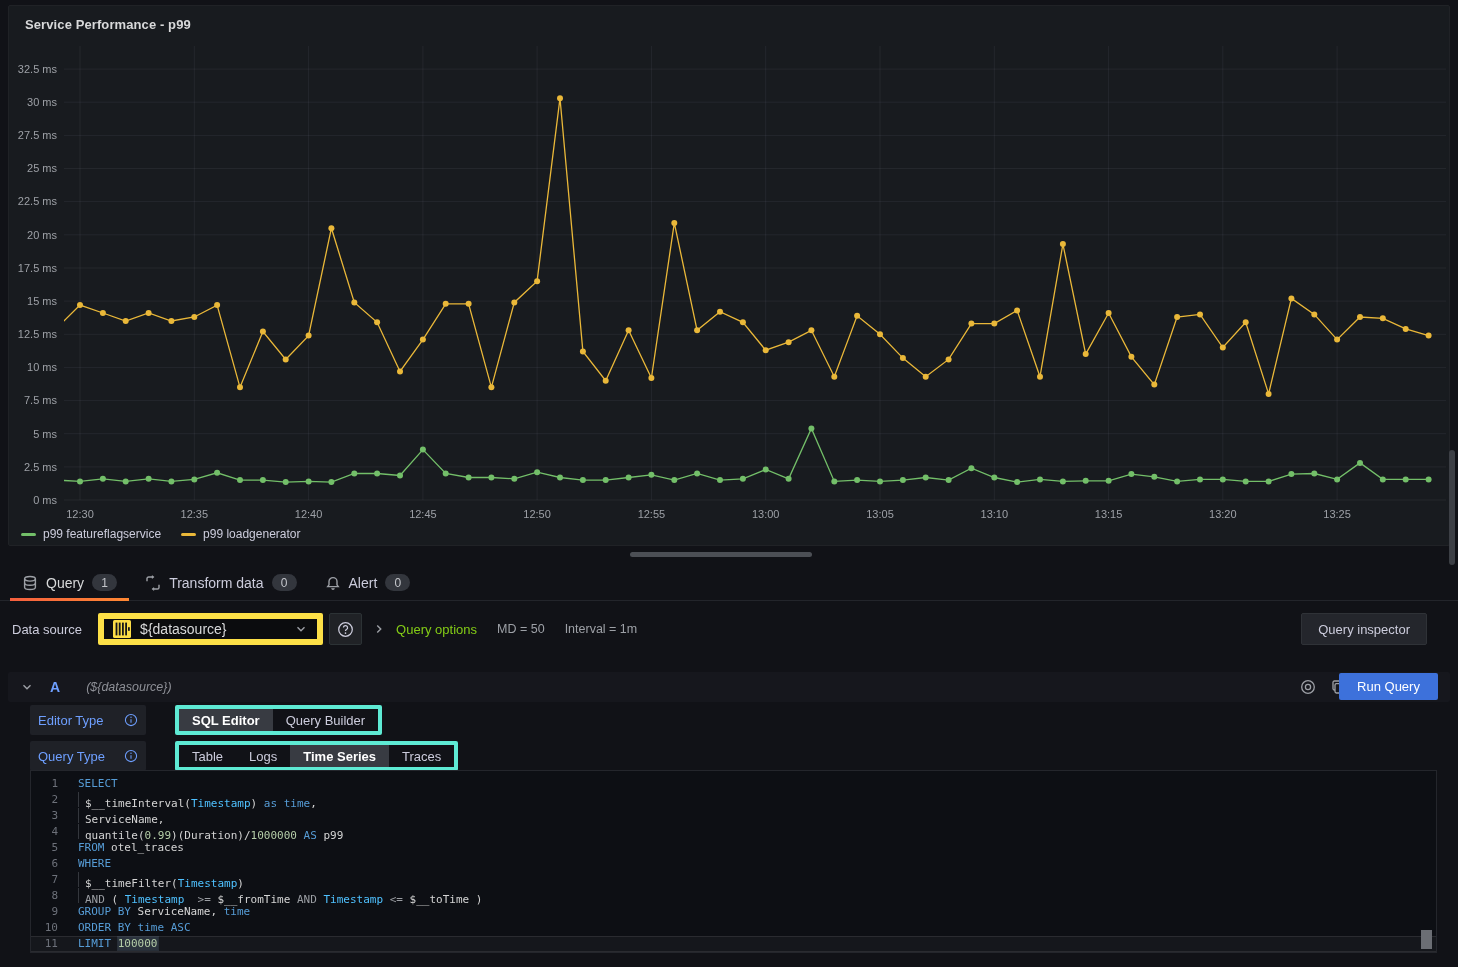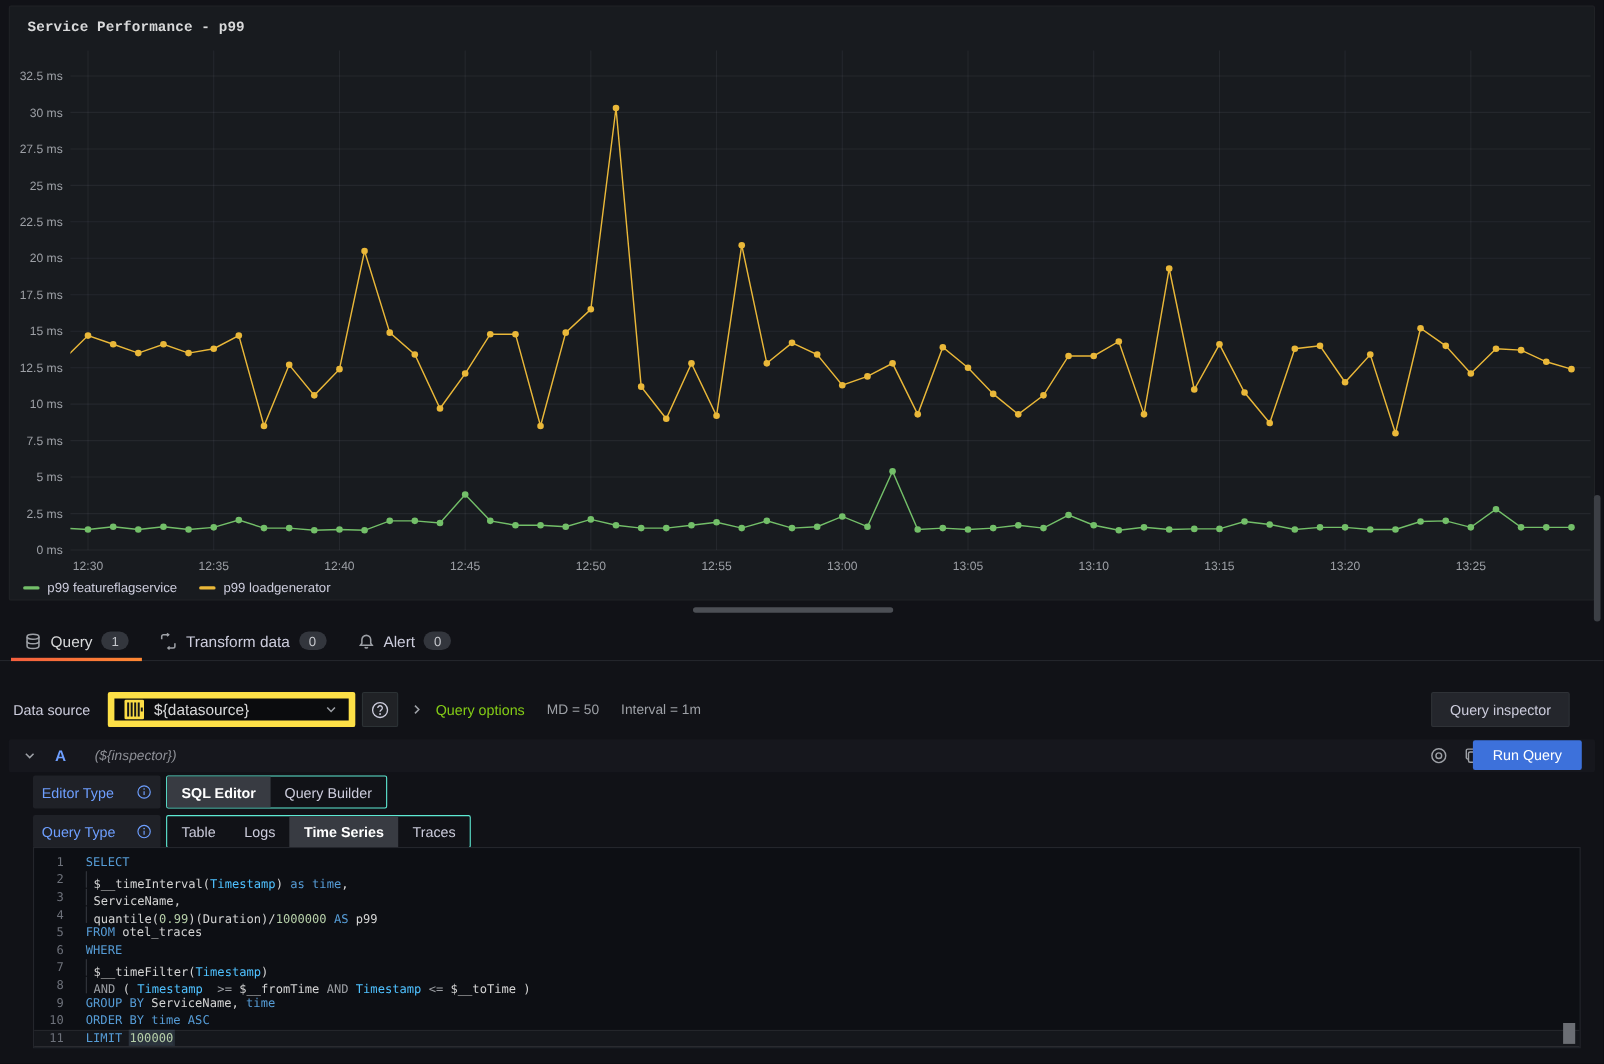--- a/index.html
+++ b/index.html
@@ -6,40 +6,40 @@
   html,body { background:#0b0c0e; }
   .page {
     position:relative; width:1458px; height:967px; background:#111217;
     font-family:"Liberation Sans", sans-serif; color:#ccccdc; overflow:hidden;
   }
   
   .panel {
     position:absolute; left:8px; top:5px; width:1442px; height:541px;
     background:#181b1f; border:1px solid #202226; border-radius:2px;
   }
-  .panel-header { height:30px; padding:9px 16px 0;font-family:Liberation Mono, monospace; }
+  .panel-header { height:30px; padding:9px 16px 0; }
   .panel-title { font-size:13px; font-weight:600; color:#d8d9da; letter-spacing:.1px; }
   #chart { display:block; }
   .legend { display:flex; gap:20px; padding-left:12px; margin-top:1px; font-size:12px; color:#ccccdc; align-items:center; }
   .legend-item { display:flex; align-items:center; cursor:pointer; }
   .marker { width:15px; height:3px; border-radius:2px; display:inline-block; margin-right:7px; }
   
   .hscroll { position:absolute; left:630px; top:552px; width:182px; height:5px; border-radius:3px; background:#4c4f55; }
   .vscroll { position:absolute; left:1449px; top:450px; width:6px; height:115px; border-radius:3px; background:#3c3f45; }
   
   .tabs { position:absolute; left:0; top:565px; width:1458px; height:36px; border-bottom:1px solid #23252b; display:flex; padding-left:8px; }
   .tab { display:flex; align-items:center; gap:8px; padding:0 14px; position:relative; font-size:14px; color:#ccccdc; cursor:pointer; }
   .tab.active { color:#d8d9da; }
   .tab.active::after { content:''; position:absolute; left:2px; right:2px; bottom:-1px; height:3px;
     background:linear-gradient(90deg,#f55f3e,#ff8833); }
   .ticon { color:#9da0a6; flex:none; }
   .badge { display:inline-flex; align-items:center; justify-content:center; min-width:25px; height:17px;
     padding:0 7px; border-radius:9px; background:#33363d; color:#c4c6cb; font-size:12px; }
   
-  .toolbar { position:absolute; left:0; top:613px; width:1458px; height:32px; display:flex; align-items:center;margin-top:16px; }
+  .toolbar { position:absolute; left:0; top:613px; width:1458px; height:32px; display:flex; align-items:center; }
   .ds-label { margin-left:12px; margin-right:16px; font-size:13px; color:#ccccdc; }
   .ds-select { width:225px; height:32px; background:#0b0c0e; border:6px solid #fde047; border-radius:2px;
     display:flex; align-items:center; gap:9px; padding:0 9px; font-size:14px; color:#d8d9da; cursor:pointer; }
   .ds-select .chev { margin-left:auto; color:#9da0a6; }
   .help-btn { width:33px; height:32px; margin-left:6px; background:#202226; border:1px solid #2c3235; border-radius:2px;
     display:flex; align-items:center; justify-content:center; color:#ccccdc; cursor:pointer; }
   .qopts { margin-left:10px; display:flex; align-items:center; height:32px; cursor:pointer; }
   .qopts .chev { color:#9da0a6; margin-right:10px; }
   .qopt-link { color:#84cc16; font-size:13px; font-weight:500; }
   .qopt-dim { color:#9da0a6; font-size:12.5px; margin-left:20px; }
@@ -51,21 +51,21 @@
   .qheader .chev { color:#9da0a6; cursor:pointer; }
   .refid { color:#6e9fff; font-weight:600; font-size:14px; margin-left:16px; cursor:pointer; }
   .dshint { color:#8e9097; font-style:italic; font-size:12.5px; margin-left:26px; }
   .qicons { margin-left:auto; display:flex; gap:10px; color:#9da0a6; align-items:center; }
   .qicons .ibtn { width:20px; height:20px; display:flex; align-items:center; justify-content:center; cursor:pointer; }
   
   .erow { position:absolute; left:30px; height:30px; display:flex; align-items:stretch; }
   .erow1 { top:705px; } .erow2 { top:741px; }
   .ifield { display:flex; align-items:center; justify-content:space-between; width:116px; background:#1f2127;
     border-radius:2px; padding:0 8px; color:#6e9fff; font-size:13px; font-weight:500; margin-right:5px; }
-  .seg { display:flex; border:1px solid #5eead4; border-radius:2px; background:#111217; }
+  .seg { display:flex; border:4px solid #5eead4; border-radius:2px; background:#111217;margin-left:24px; }
   .seg-opt { padding:0 13px; display:flex; align-items:center; color:#ccccdc; font-size:13px; cursor:pointer; }
   .seg-opt.sel { background:#383b42; color:#ffffff; font-weight:600; }
   .run-btn { position:absolute; left:1339px; top:673px; width:99px; height:27px; background:#3d71db; color:#fff;
     border:none; border-radius:2px; font-size:13px; font-weight:500; font-family:inherit; cursor:pointer; }
   
   .code { position:absolute; left:30px; top:770px; width:1407px; height:183px; background:#0d0f14;
     border:1px solid #24262c; font-family:"DejaVu Sans Mono", monospace; font-size:11px; line-height:16px;
     padding-top:5px; overflow:hidden; }
   .cl { display:flex; height:16px; width:100%; }
   .cl.current { background:rgba(255,255,255,0.035);
@@ -351,21 +351,21 @@
       <span class="qopt-dim">Interval = 1m</span>
     </div>
     <button class="qinspect">Query inspector</button>
   </div>
 
   <header class="qheader">
     <svg class="chev" width="14" height="14" viewBox="0 0 16 16" fill="none" stroke="currentColor" stroke-width="1.6">
         <path d="M4 6l4 4 4-4"></path>
       </svg>
     <span class="refid">A</span>
-    <span class="dshint">(${inspector})</span>
+    <span class="dshint">(${datasource})</span>
     <div class="qicons">
       <span class="ibtn">
         <svg width="16" height="16" viewBox="0 0 16 16" fill="none" stroke="currentColor" stroke-width="1.3">
             <circle cx="8" cy="8" r="6.3"></circle>
             <circle cx="8" cy="8" r="2.6"></circle>
           </svg>
       </span>
       <span class="ibtn">
         <svg width="16" height="16" viewBox="0 0 16 16" fill="none" stroke="currentColor" stroke-width="1.3">
             <rect x="5" y="4.6" width="8" height="9.4" rx="1.4"></rect>

